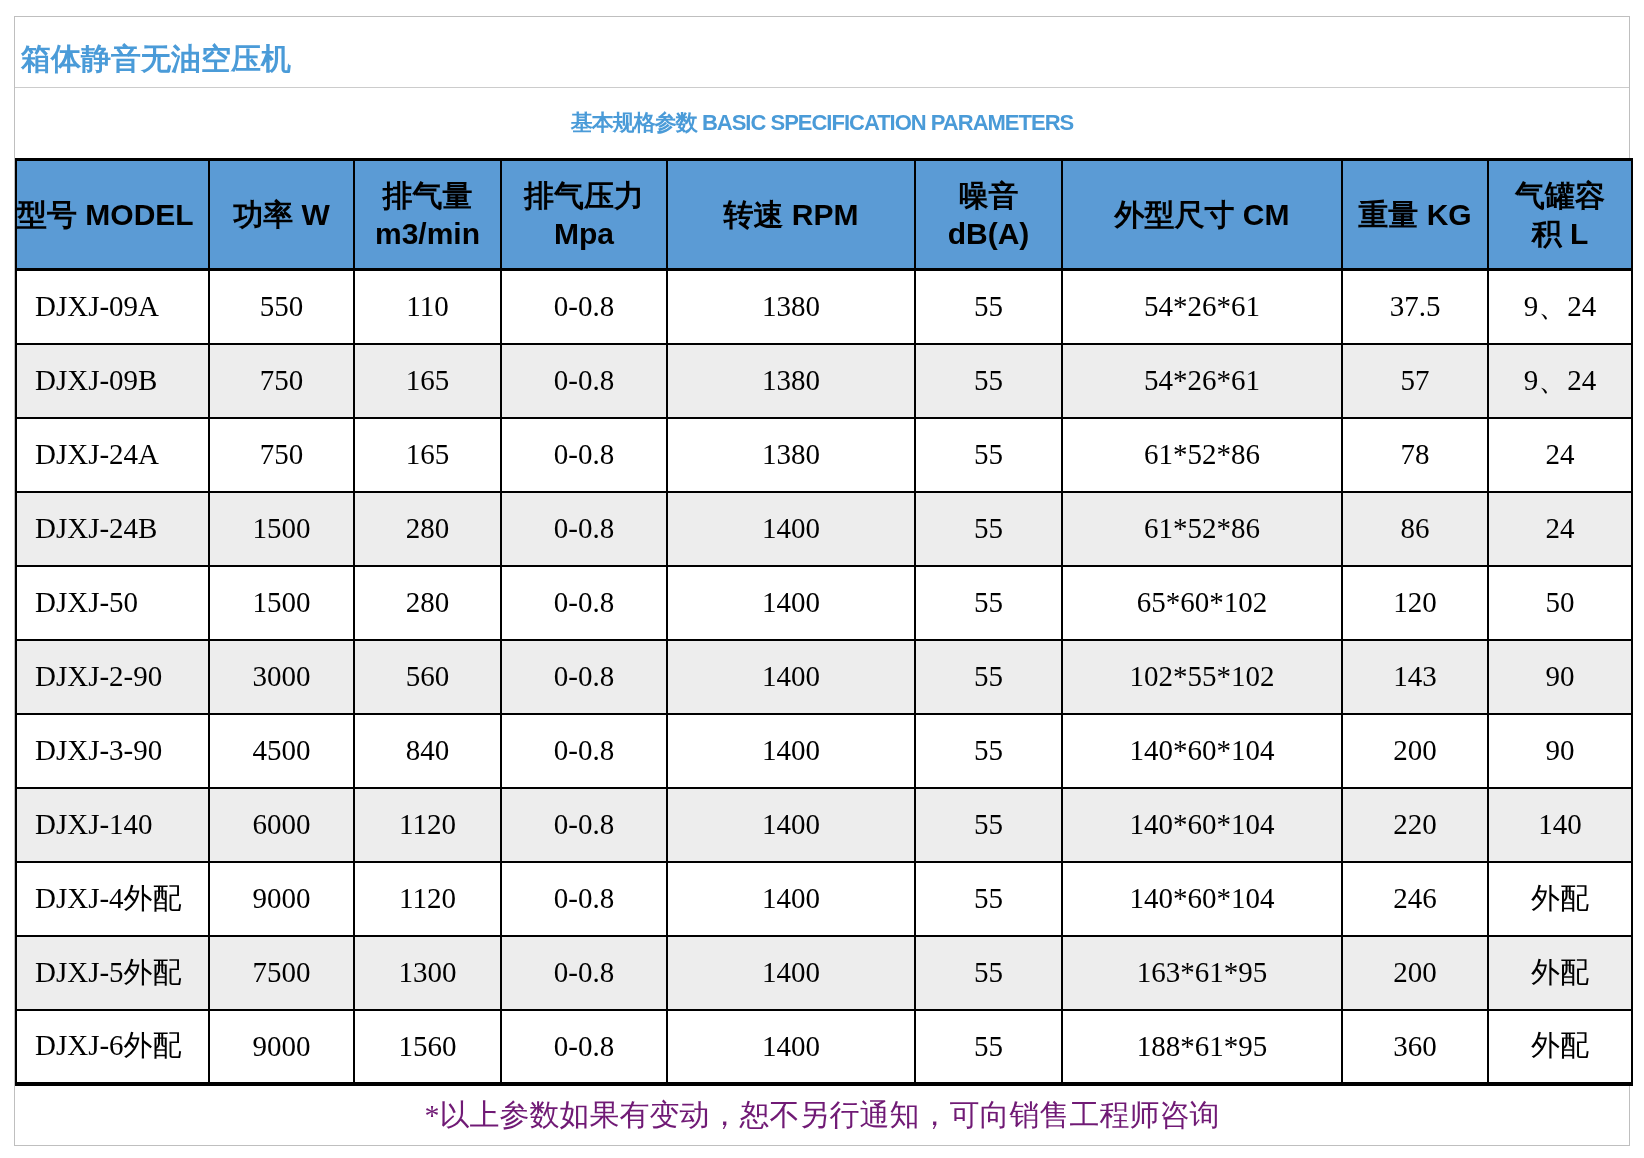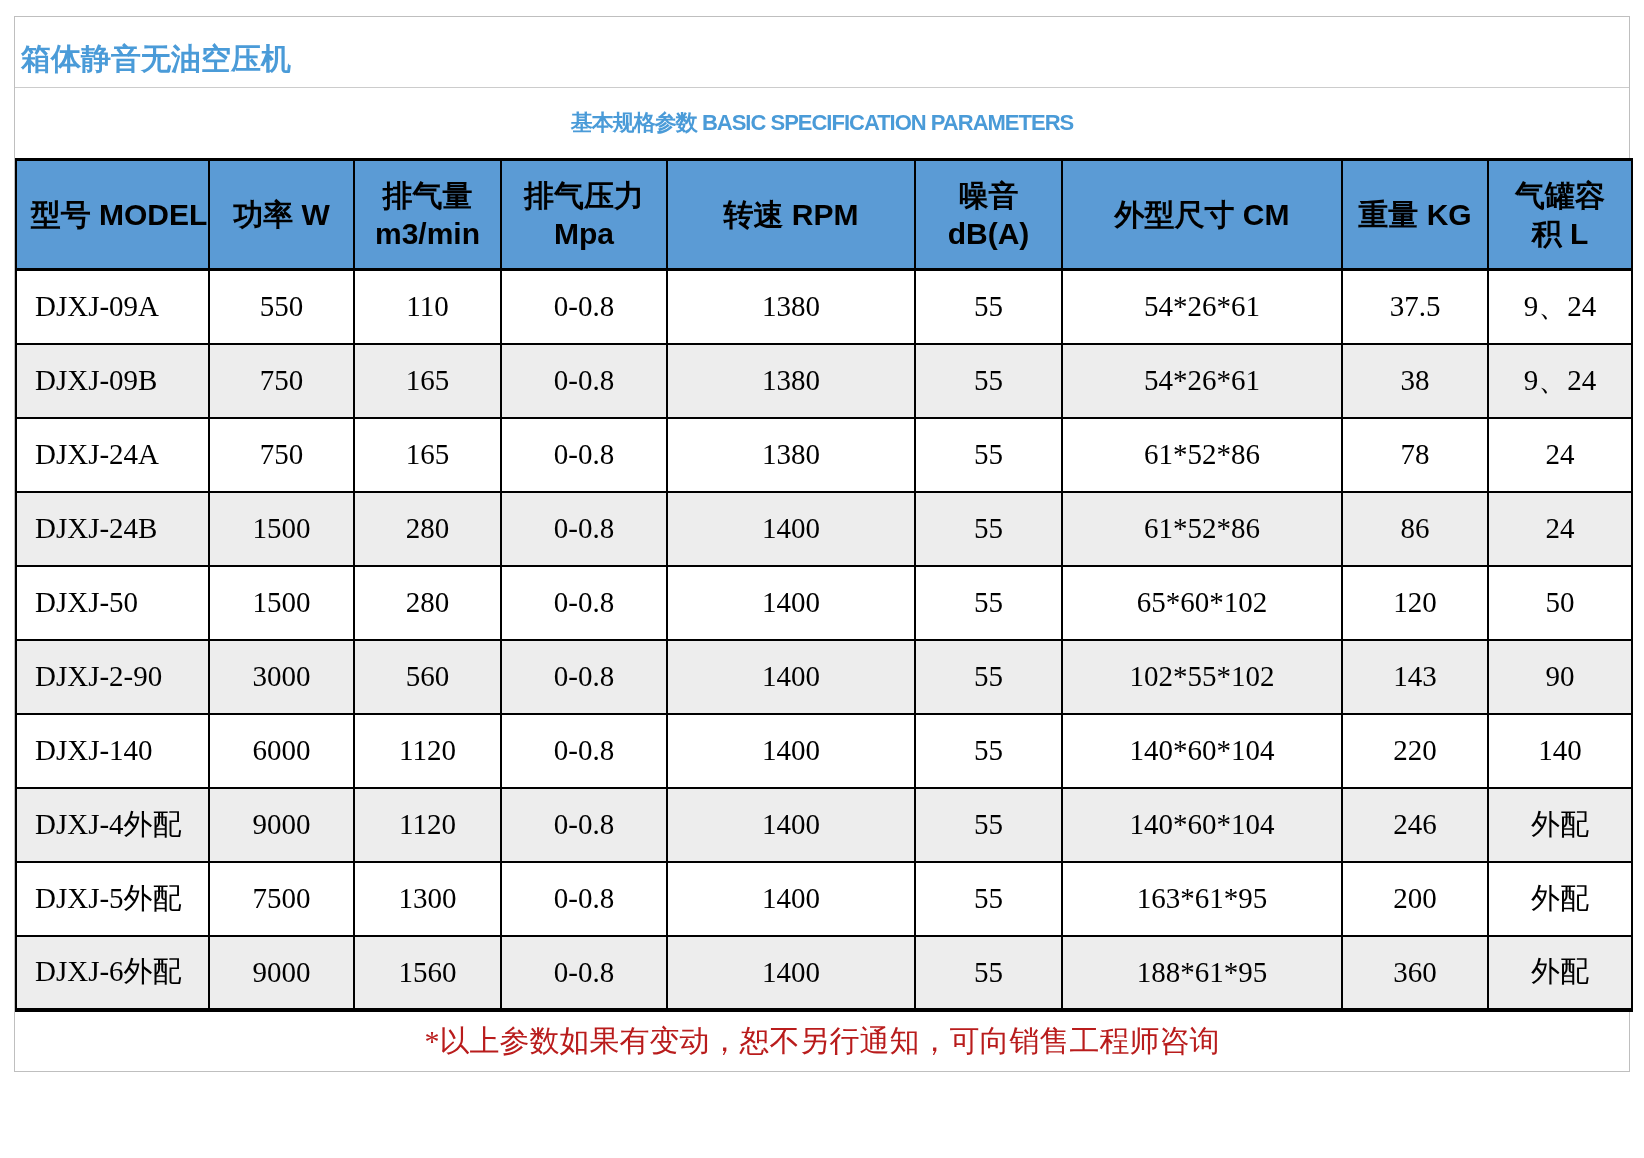--- a/index.html
+++ b/index.html
@@ -57,22 +57,22 @@
     font-family: "Liberation Sans", sans-serif;
     font-weight: bold;
     font-size: 30px;
     color: #000000;
     white-space: pre-line;
     line-height: 1.25;
     border-top: 3px solid var(--grid, #000000);
     border-bottom: 3px solid var(--grid, #000000);
   }
   table.spec thead th:first-child {
-    text-align: center;
-    padding-left: 13px;
+    text-align: left;
+    padding-left: 0;
   }
   table.spec tbody td {
     height: 74px;
     font-size: 29px;
     background: #ffffff;
   }
   table.spec tbody td:first-child {
     text-align: left;
     padding-left: 18px;
   }
@@ -81,21 +81,21 @@
   }
   table.spec tbody tr:last-child td {
     border-bottom: 4px solid var(--grid, #000000);
   }
   .footnote-row {
     height: 59px;
     display: flex; align-items: center; justify-content: center;
   }
   .footnote-row span {
     font-size: 30px;
-    color: #b91c1c;
+    color: #701a75;
   }
 </style>
 </head>
 <body>
 
 <div class="sheet">
   <div class="title-row">
     <span>箱体静音无油空压机</span>
   </div>
   <div class="subtitle-row">
@@ -143,21 +143,21 @@
           <td>9、24</td>
         </tr>
         <tr>
           <td>DJXJ-09B</td>
           <td>750</td>
           <td>165</td>
           <td>0-0.8</td>
           <td>1380</td>
           <td>55</td>
           <td>54*26*61</td>
-          <td>38</td>
+          <td>57</td>
           <td>9、24</td>
         </tr>
         <tr>
           <td>DJXJ-24A</td>
           <td>750</td>
           <td>165</td>
           <td>0-0.8</td>
           <td>1380</td>
           <td>55</td>
           <td>61*52*86</td>
@@ -188,20 +188,31 @@
         </tr>
         <tr>
           <td>DJXJ-2-90</td>
           <td>3000</td>
           <td>560</td>
           <td>0-0.8</td>
           <td>1400</td>
           <td>55</td>
           <td>102*55*102</td>
           <td>143</td>
+          <td>90</td>
+        </tr>
+        <tr>
+          <td>DJXJ-3-90</td>
+          <td>4500</td>
+          <td>840</td>
+          <td>0-0.8</td>
+          <td>1400</td>
+          <td>55</td>
+          <td>140*60*104</td>
+          <td>200</td>
           <td>90</td>
         </tr>
         <tr>
           <td>DJXJ-140</td>
           <td>6000</td>
           <td>1120</td>
           <td>0-0.8</td>
           <td>1400</td>
           <td>55</td>
           <td>140*60*104</td>

